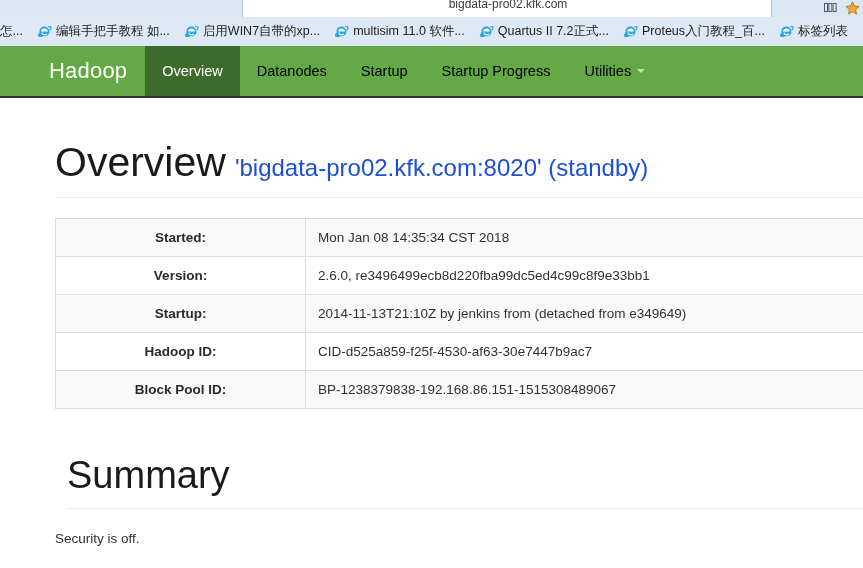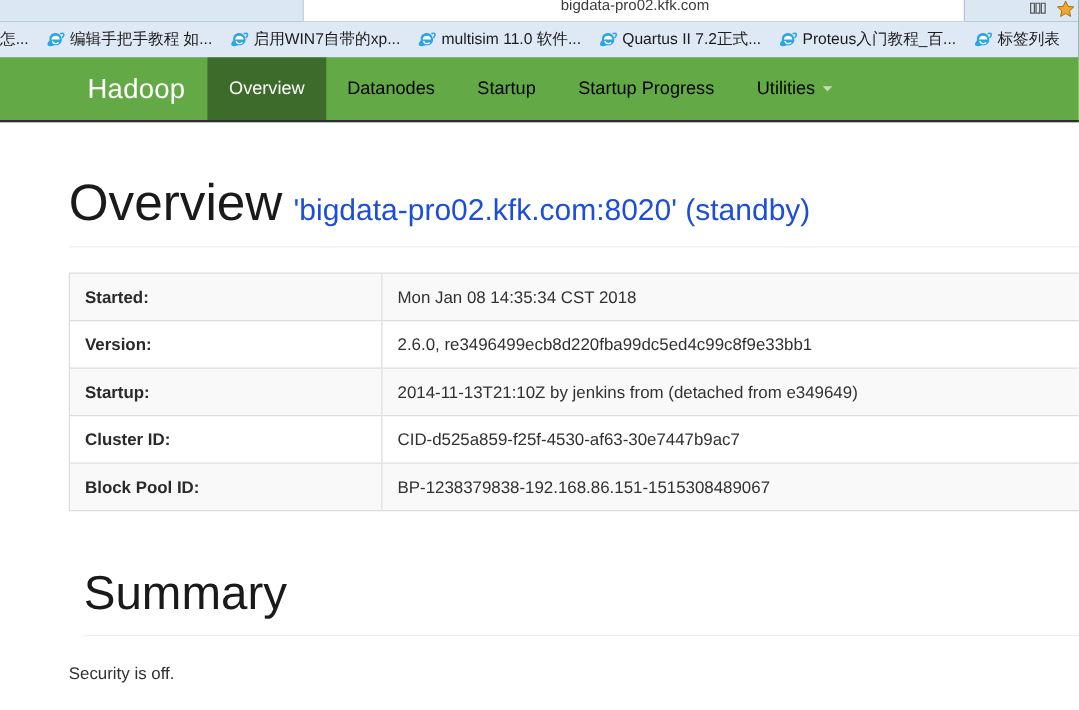--- a/index.html
+++ b/index.html
@@ -101,21 +101,21 @@
     width: 863px;
     height: 52px;
     background: #63a945;
     border-bottom: 2px solid #2f2f2f;
     display: flex;
     align-items: stretch;
   }
   #navbar-inner {
     display: flex;
     align-items: stretch;
-    margin-left: 62px;
+    margin-left: 41px;
   }
   #brand {
     display: flex;
     align-items: center;
     padding: 0 18px 0 8px;
     font-size: 22px;
     color: #ffffff;
     text-decoration: none;
     letter-spacing: 0.2px;
     cursor: pointer;
@@ -197,20 +197,21 @@
     vertical-align: middle;
     line-height: 19px;
     border-left: 1px solid #dddddd;
     border-right: 1px solid #dddddd;
   }
   #overview-table th {
     width: 250px;
     font-weight: bold;
     color: #2a2a2a;
     border-left: 1px solid #dddddd;
+    text-align: center;
   }
   #overview-table td {
     color: #313131;
     border-left: none;
   }
 
   
   #summary-header {
     margin: 46px 0 0 12px;
     padding-bottom: 11px;
@@ -368,21 +369,21 @@
           </tr>
           <tr>
             <th>Version:</th>
             <td>2.6.0, re3496499ecb8d220fba99dc5ed4c99c8f9e33bb1</td>
           </tr>
           <tr>
             <th>Startup:</th>
             <td>2014-11-13T21:10Z by jenkins from (detached from e349649)</td>
           </tr>
           <tr>
-            <th>Cluster ID:</th>
+            <th>Hadoop ID:</th>
             <td>CID-d525a859-f25f-4530-af63-30e7447b9ac7</td>
           </tr>
           <tr>
             <th>Block Pool ID:</th>
             <td>BP-1238379838-192.168.86.151-1515308489067</td>
           </tr>
         </tbody>
     </table>
 
     <div id="summary-header">

